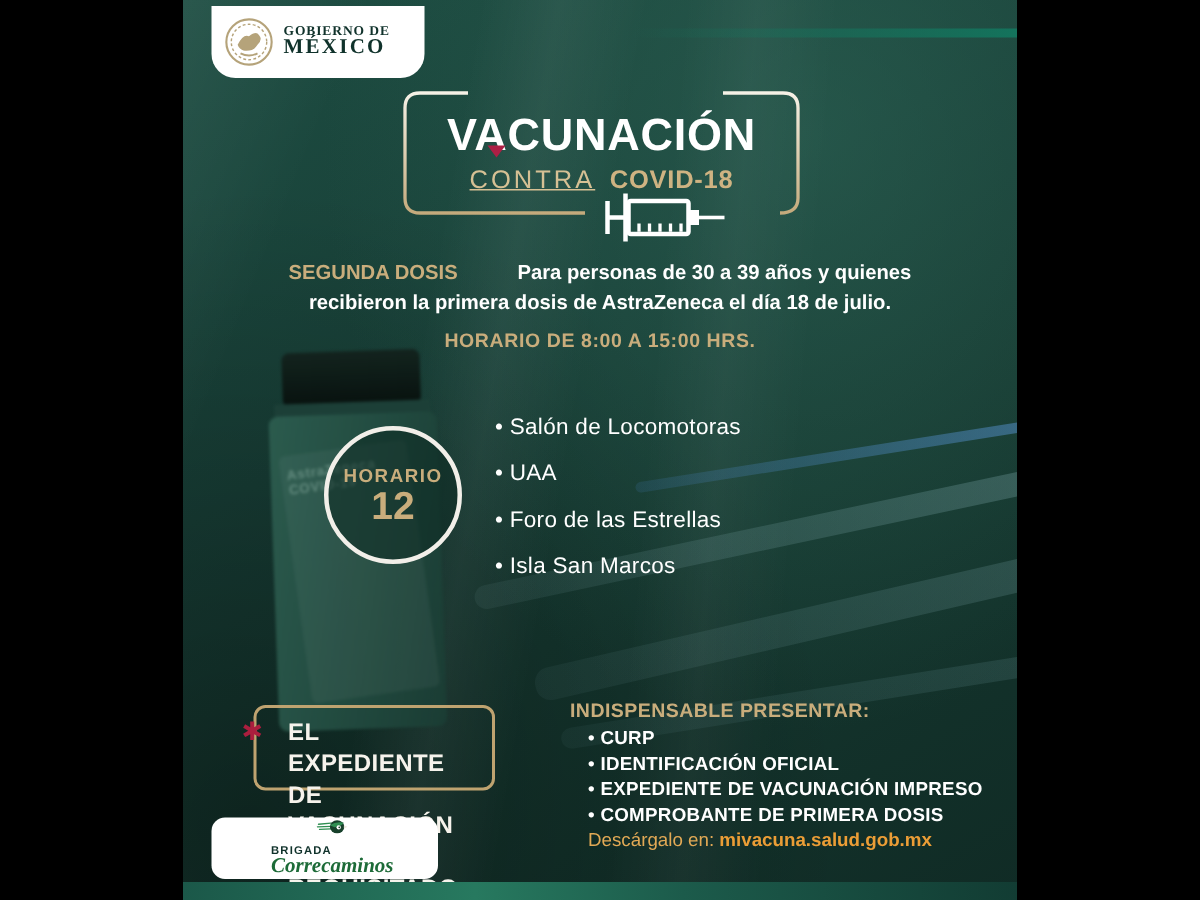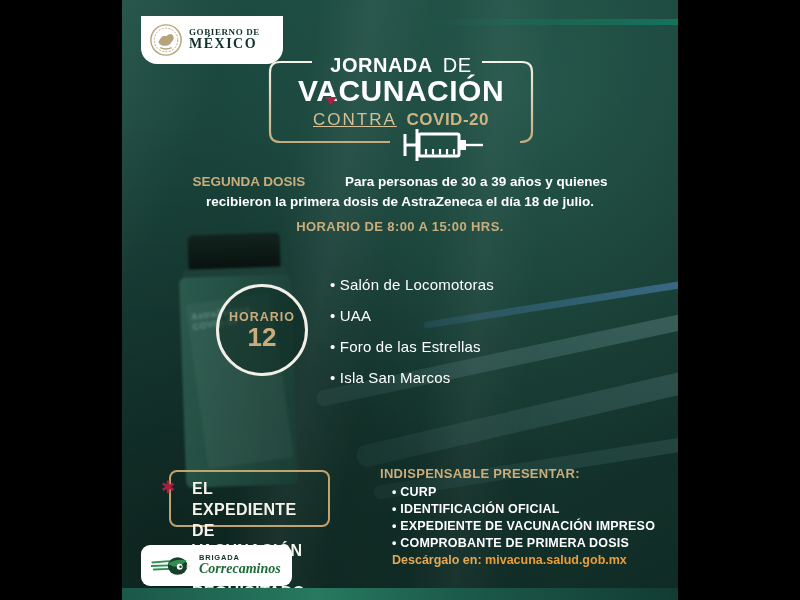--- a/index.html
+++ b/index.html
@@ -28,21 +28,21 @@
   .syr{position:absolute;border-radius:10px;pointer-events:none;}
   .syr1{left:300px;top:300px;width:280px;height:7px;transform:rotate(-9deg);
         background:linear-gradient(90deg,rgba(70,130,200,.15),rgba(90,150,215,.5));}
   .syr2{left:190px;top:348px;width:420px;height:16px;transform:rotate(-12deg);
         background:linear-gradient(90deg,rgba(180,220,230,.06),rgba(180,225,235,.22));}
   .syr3{left:230px;top:402px;width:400px;height:22px;transform:rotate(-13deg);
         background:linear-gradient(90deg,rgba(160,205,215,.05),rgba(165,210,220,.18));}
   .syr4{left:250px;top:458px;width:360px;height:14px;transform:rotate(-9deg);
         background:linear-gradient(90deg,rgba(140,190,200,.05),rgba(150,200,210,.14));}
   
-  .gov-box{position:absolute;left:19px;top:16px;width:142px;height:48px;background:#fff;
+  .gov-box{position:absolute;left:19px;top:4px;width:142px;height:48px;background:#fff;
       border-radius:0 0 16px 16px;display:flex;align-items:center;gap:6px;padding-left:8px;box-sizing:border-box;}
   .gov-text{font-family:"Liberation Serif",serif;color:#10322b;line-height:1.05;}
   .gov-top{font-size:9px;font-weight:bold;letter-spacing:.6px;}
   .gov-bottom{font-size:14px;font-weight:bold;letter-spacing:1.5px;}
   
   .title-block{position:absolute;left:146px;top:58px;width:266px;height:108px;}
   .title-block svg{position:absolute;left:0;top:0;}
   .t-row{position:absolute;left:0;width:100%;text-align:center;color:#fff;white-space:nowrap;}
   .t-row1{top:-4px;font-size:20px;letter-spacing:.5px;}
   .t-row1 .b{font-weight:800;}
@@ -75,25 +75,25 @@
       border-radius:8px;box-sizing:border-box;padding:7px 8px 6px 21px;}
   .req-box p{margin:0;color:#f6f3ec;font-size:16px;font-weight:800;line-height:1.3;letter-spacing:.3px;}
   .req-star{position:absolute;left:-10px;top:7px;color:#ab1e3e;font-size:17px;line-height:1;}
   
   .present{position:absolute;left:258px;top:466px;width:292px;}
   .p-title{color:#c9ad7c;font-size:13px;font-weight:800;letter-spacing:.3px;}
   .present ul{list-style:none;margin:4px 0 0 0;padding:0 0 0 12px;}
   .present li{color:#fff;font-size:12.5px;font-weight:800;margin-bottom:3px;letter-spacing:.2px;}
   .present li::before{content:"• ";}
   .download{margin:3px 0 0 12px;font-size:12.5px;}
-  .dl-label{color:#e2a955;font-weight:700;text-align:right;}
+  .dl-label{color:#e2a955;font-weight:400;text-align:right;}
   .dl-url{color:#eb9d36;font-weight:800;}
   
   .brigade-box{position:absolute;left:19px;top:545px;width:151px;height:41px;background:#fff;border-radius:9px;
-      display:flex;align-items:center;gap:6px;padding-left:10px;box-sizing:border-box;}
+      display:flex;align-items:center;gap:6px;padding-left:10px;box-sizing:border-box;flex-direction:column;}
   .bg-text{line-height:1.05;}
   .bg-top{font-size:7.5px;font-weight:800;color:#10322b;letter-spacing:.8px;}
   .bg-name{font-family:"Liberation Serif",serif;font-style:italic;font-weight:700;font-size:14px;color:#1d6b38;}
   .footer-bar{position:absolute;left:0;bottom:0;width:100%;height:12px;
       background:linear-gradient(90deg,#1b5849 0%,#27795f 35%,#1c5b4b 60%,#123c33 100%);}
 </style>
 </head>
 <body>
 
 <div class="stage">
@@ -147,33 +147,29 @@
             <line x1="158" y1="91" x2="158" y2="96.5"></line>
             <line x1="165" y1="91" x2="165" y2="96.5"></line>
             <line x1="172" y1="91" x2="172" y2="96.5"></line>
             <line x1="179" y1="91" x2="179" y2="96.5"></line>
             <line x1="186" y1="91" x2="186" y2="96.5"></line>
           </g>
           <rect x="191" y="82" width="7" height="10" fill="#fff" stroke="none"></rect>
           <line x1="198" y1="87" x2="215" y2="87" stroke-width="2.4"></line>
         </g>
       </svg>
-      <div class="t-row t-row1">
-        <span class="b">JORNADA</span>
-        <span class="l">DE</span>
-      </div>
       <div class="t-row t-row2">
         <span class="word">
           <span>VACUNACIÓN</span>
           <span class="red-tri"></span>
         </span>
       </div>
       <div class="t-row t-row3">
         <span class="l">CONTRA</span>
-        <span class="b">COVID-20</span>
+        <span class="b">COVID-18</span>
       </div>
     </div>
 
     <div class="notice">
       <span class="gold">SEGUNDA DOSIS</span>
       <span class="hard">Para personas de 30 a 39 años</span>
       <span>y quienes</span><br>
       <span>recibieron la primera dosis de AstraZeneca el día 18 de julio.</span>
     </div>
     <div class="schedule">HORARIO DE 8:00 A 15:00 HRS.</div>

